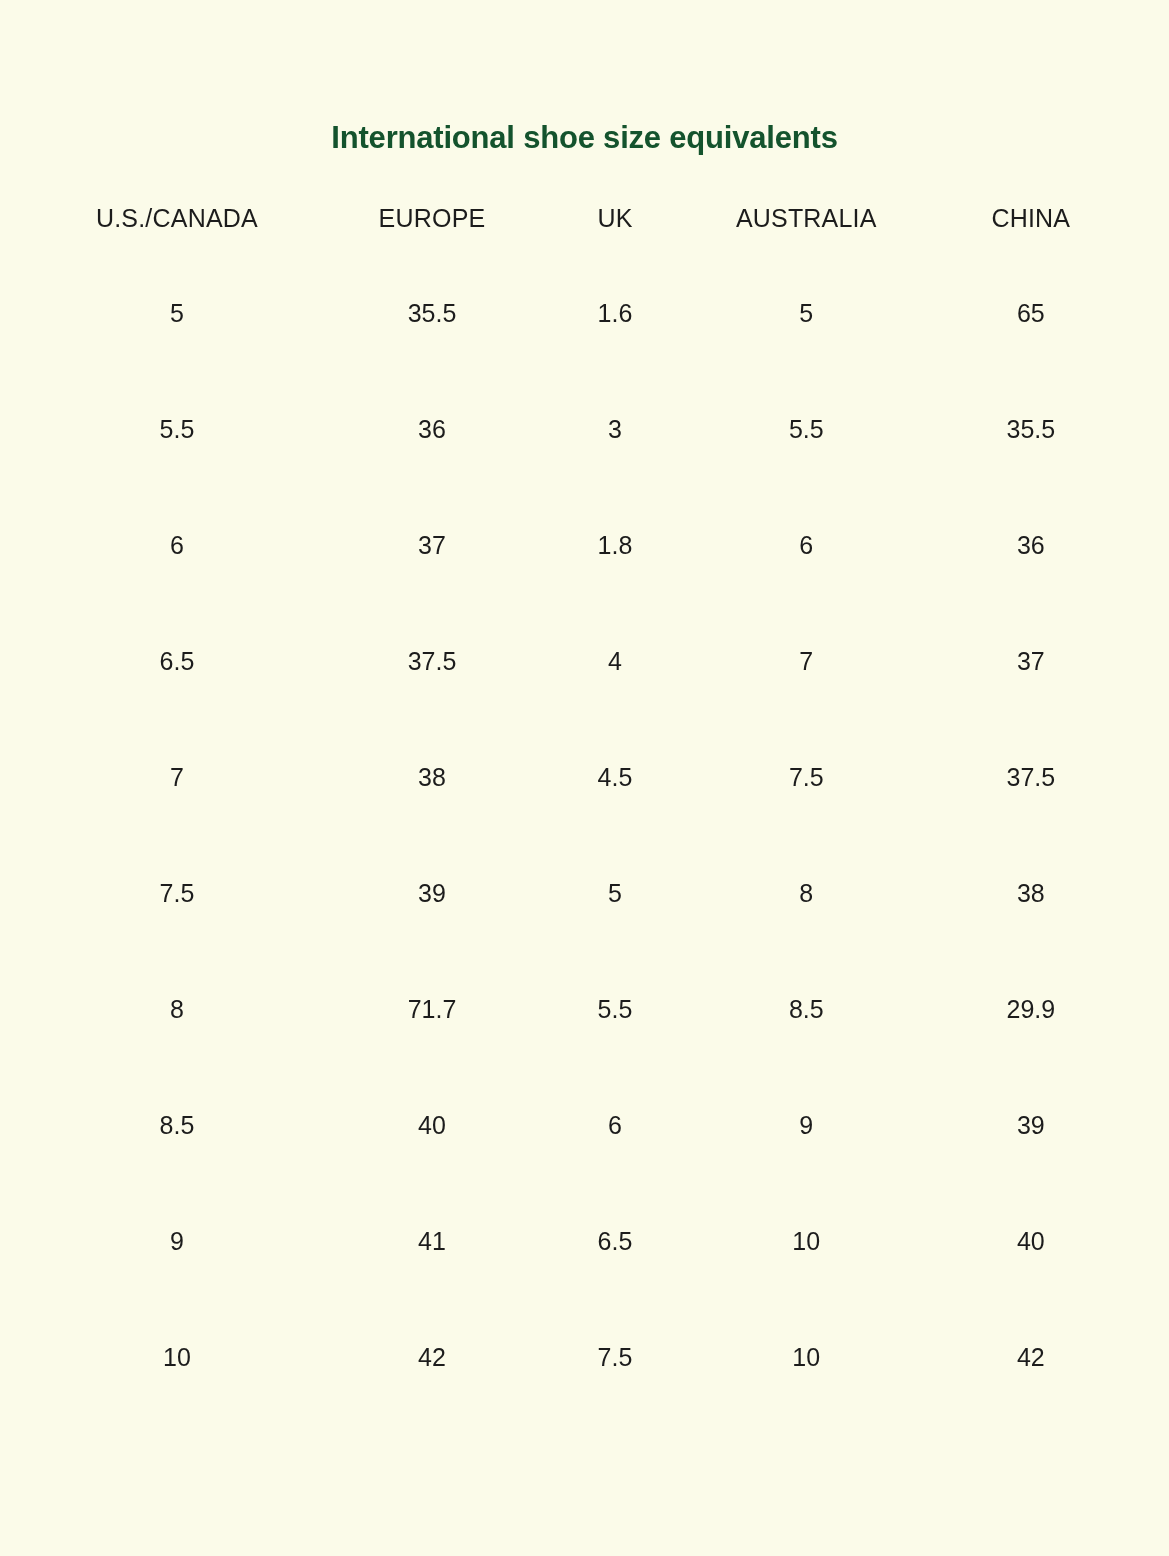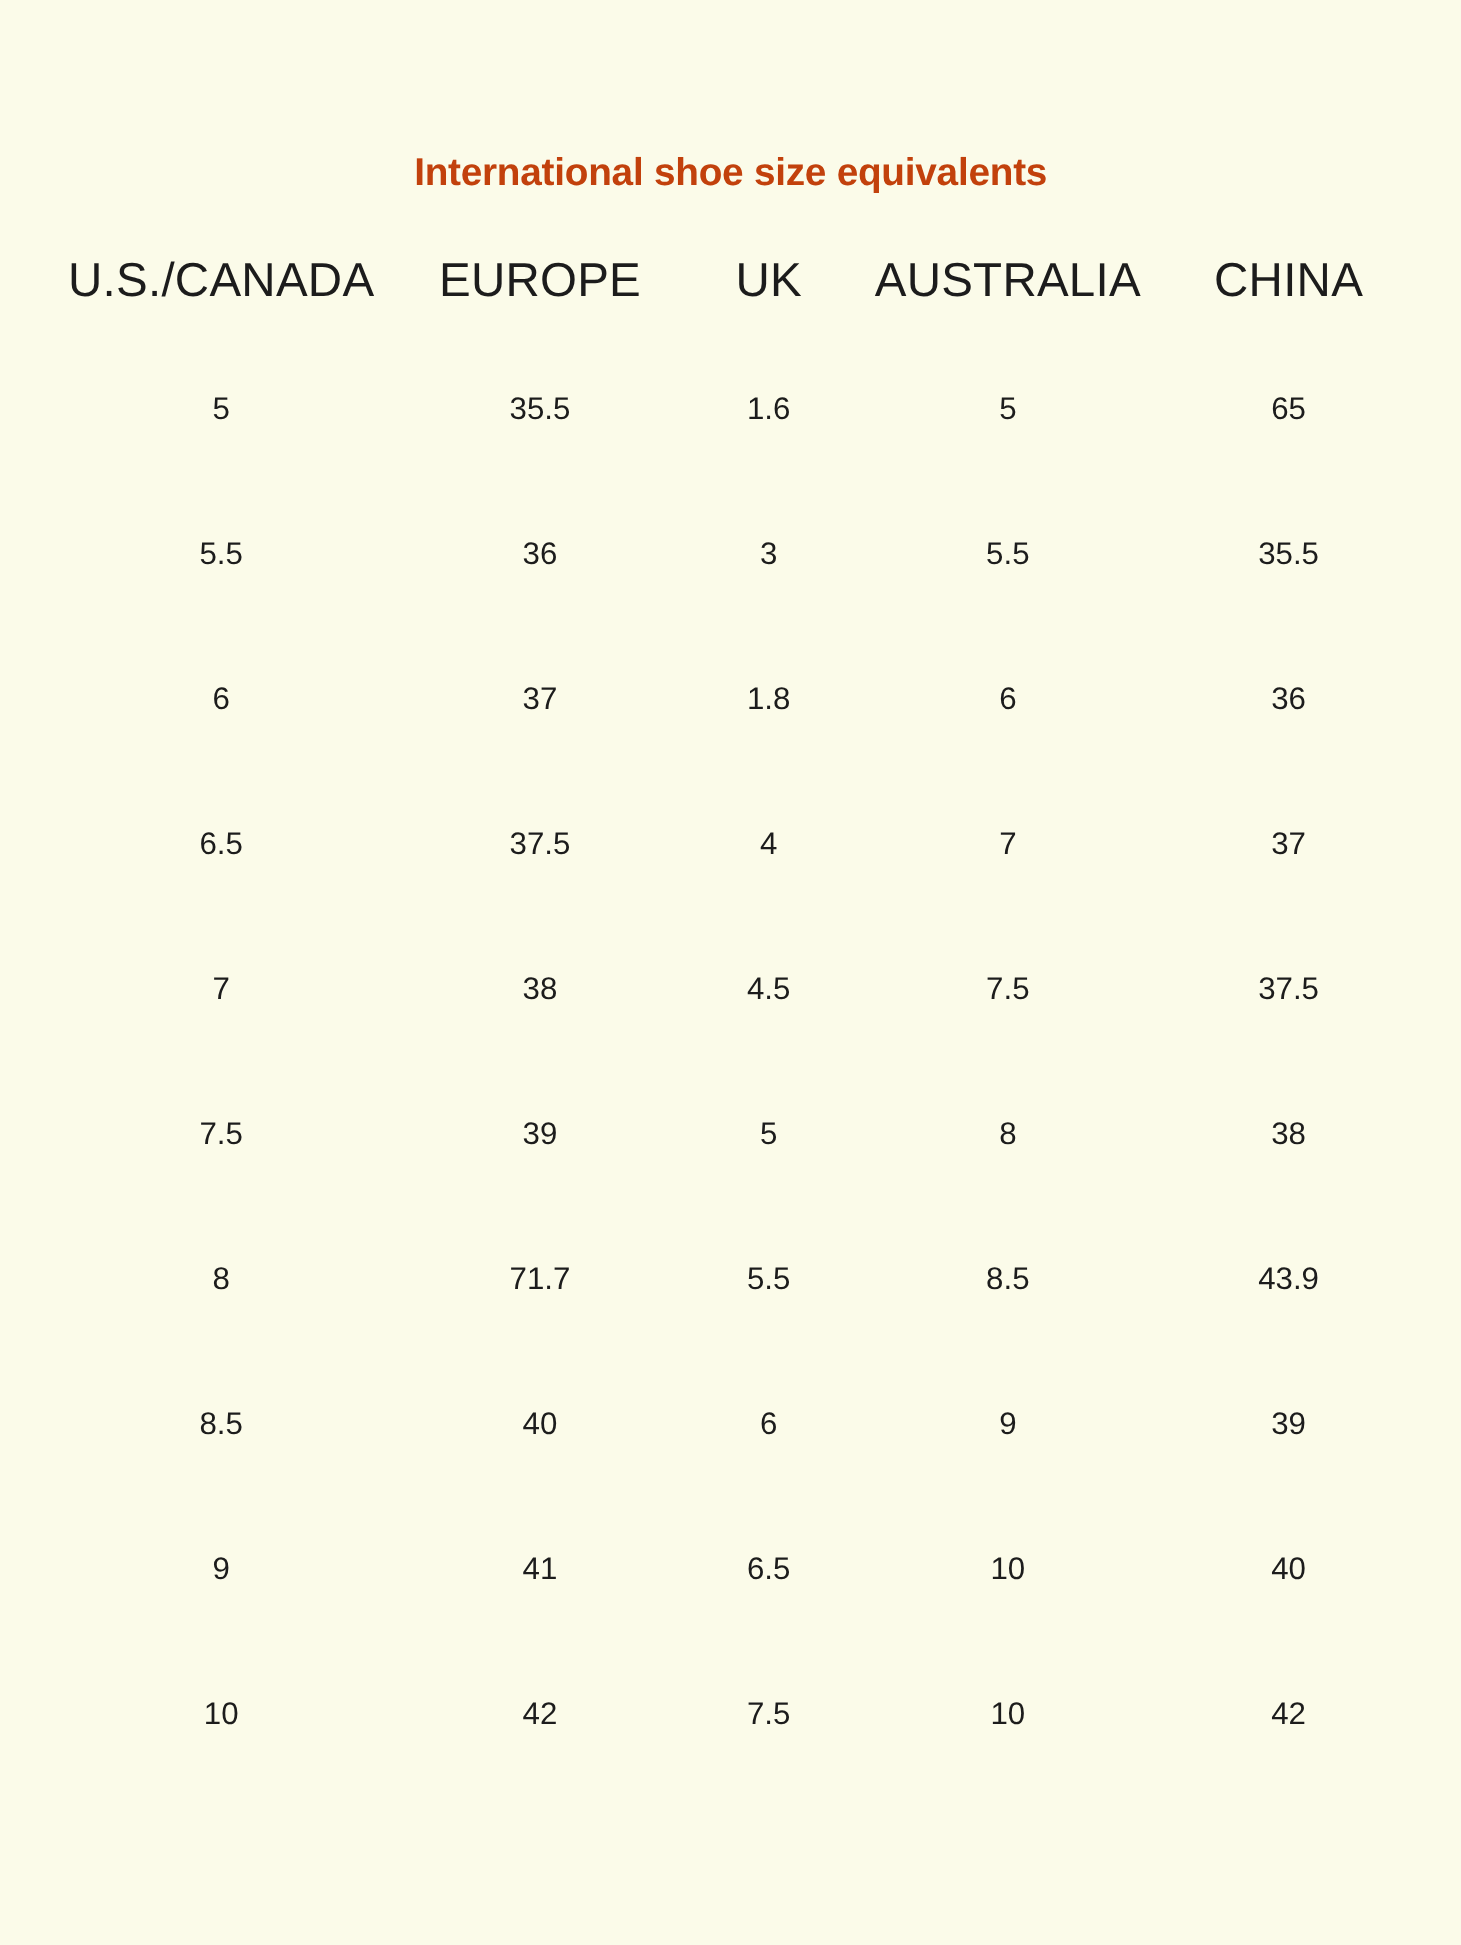--- a/index.html
+++ b/index.html
@@ -19,32 +19,32 @@
     width: 1169px;
     height: 1556px;
     box-sizing: border-box;
     padding: 0 30px;
   }
   .title {
     text-align: center;
     font-size: 31px;
     font-weight: bold;
     letter-spacing: -0.2px;
-    color: #c2410c;
+    color: #14532d;
     margin-top: 120px;
     margin-bottom: 0;
   }
   table.size-table {
     width: 100%;
     border-collapse: collapse;
     margin-top: 42px;
     table-layout: fixed;
   }
   table.size-table th {
-    font-size: 38px;
+    font-size: 25px;
     font-weight: normal;
     color: #1c1c1c;
     text-align: center;
     padding: 6px 0 22px 0;
     letter-spacing: 0.2px;
   }
   table.size-table td {
     font-size: 25px;
     font-weight: normal;
     color: #1c1c1c;
@@ -122,21 +122,21 @@
         <td>39</td>
         <td>5</td>
         <td>8</td>
         <td>38</td>
       </tr>
       <tr>
         <td>8</td>
         <td>71.7</td>
         <td>5.5</td>
         <td>8.5</td>
-        <td>43.9</td>
+        <td>29.9</td>
       </tr>
       <tr>
         <td>8.5</td>
         <td>40</td>
         <td>6</td>
         <td>9</td>
         <td>39</td>
       </tr>
       <tr>
         <td>9</td>

